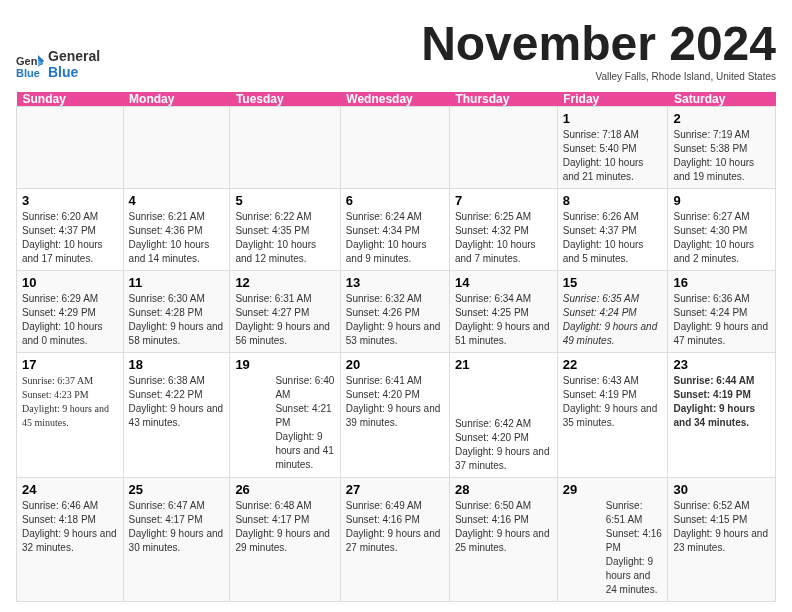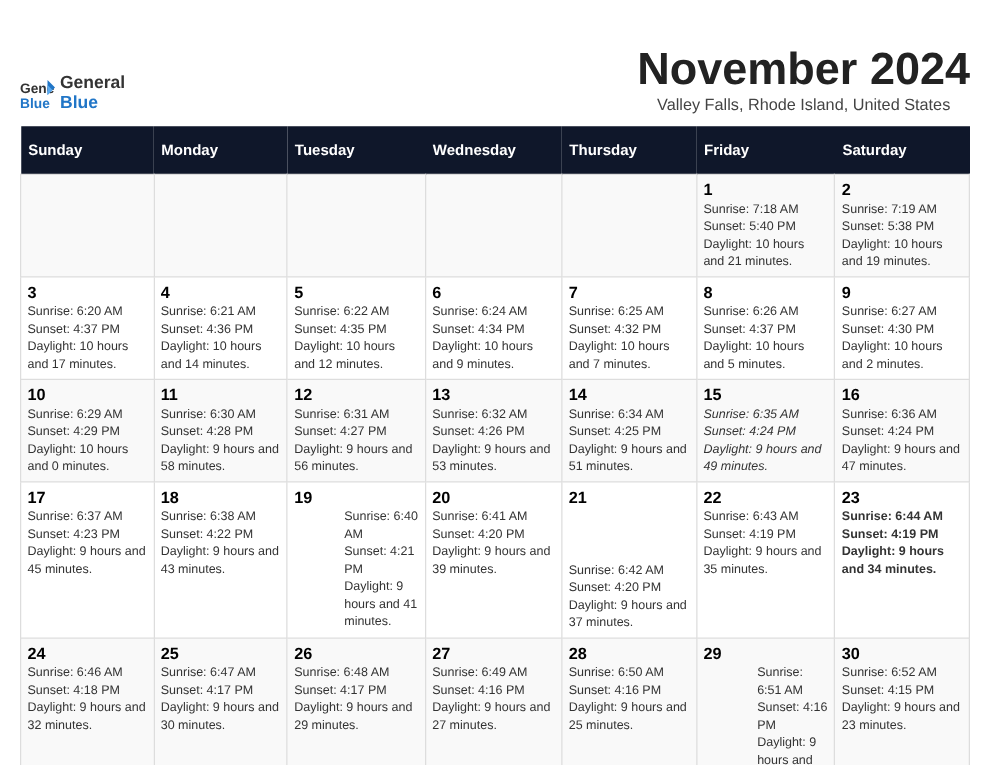--- a/index.html
+++ b/index.html
@@ -18,46 +18,44 @@
     .logo-icon {
       width: 28px;
       height: 28px;
       margin-right: 4px;
     }
     .title-area {
       text-align: right;
       margin-bottom: 2px;
     }
     .month-title {
-      font-size: 36px;
+      font-size: 48px;
       font-weight: bold;
       color: #222;
-      margin-top: 18px;
     }
     .subtitle {
-      font-size: 13px;
+      font-size: 10px;
       color: #444;
-      text-align: center;
     }
     .top-row {
       display: flex;
       justify-content: space-between;
       align-items: flex-end;
       margin-bottom: 8px;
     }
     table {
       width: 100%;
       border-collapse: collapse;
       font-size: 11px;
     }
     thead tr th {
-      background-color: #0f172a;
+      background-color: #ec4899;
       color: #fff;
       text-align: left;
-      padding: 12px 6px;
+      padding: 0 6px;
       font-size: 12px;
       font-weight: bold;
       margin-left: 20px;
     }
     tbody tr td {
       border: 1px solid #ddd;
       vertical-align: top;
       padding: 4px 5px;
       width: 113px;
       min-height: 70px;
@@ -222,21 +220,21 @@
         <td>
           <span class="day-num">16</span>
           <div class="day-info" style="white-space: pre-line;">Sunrise: 6:36 AM
 Sunset: 4:24 PM
 Daylight: 9 hours and 47 minutes.</div>
         </td>
       </tr>
       <tr>
         <td>
           <span class="day-num">17</span>
-          <div class="day-info" style="white-space: pre-line;">Sunrise: 6:37 AM
+          <div class="day-info" style="white-space: pre-line; font-family: Liberation Serif, serif;">Sunrise: 6:37 AM
 Sunset: 4:23 PM
 Daylight: 9 hours and 45 minutes.</div>
         </td>
         <td>
           <span class="day-num">18</span>
           <div class="day-info" style="white-space: pre-line;">Sunrise: 6:38 AM
 Sunset: 4:22 PM
 Daylight: 9 hours and 43 minutes.</div>
         </td>
         <td>

